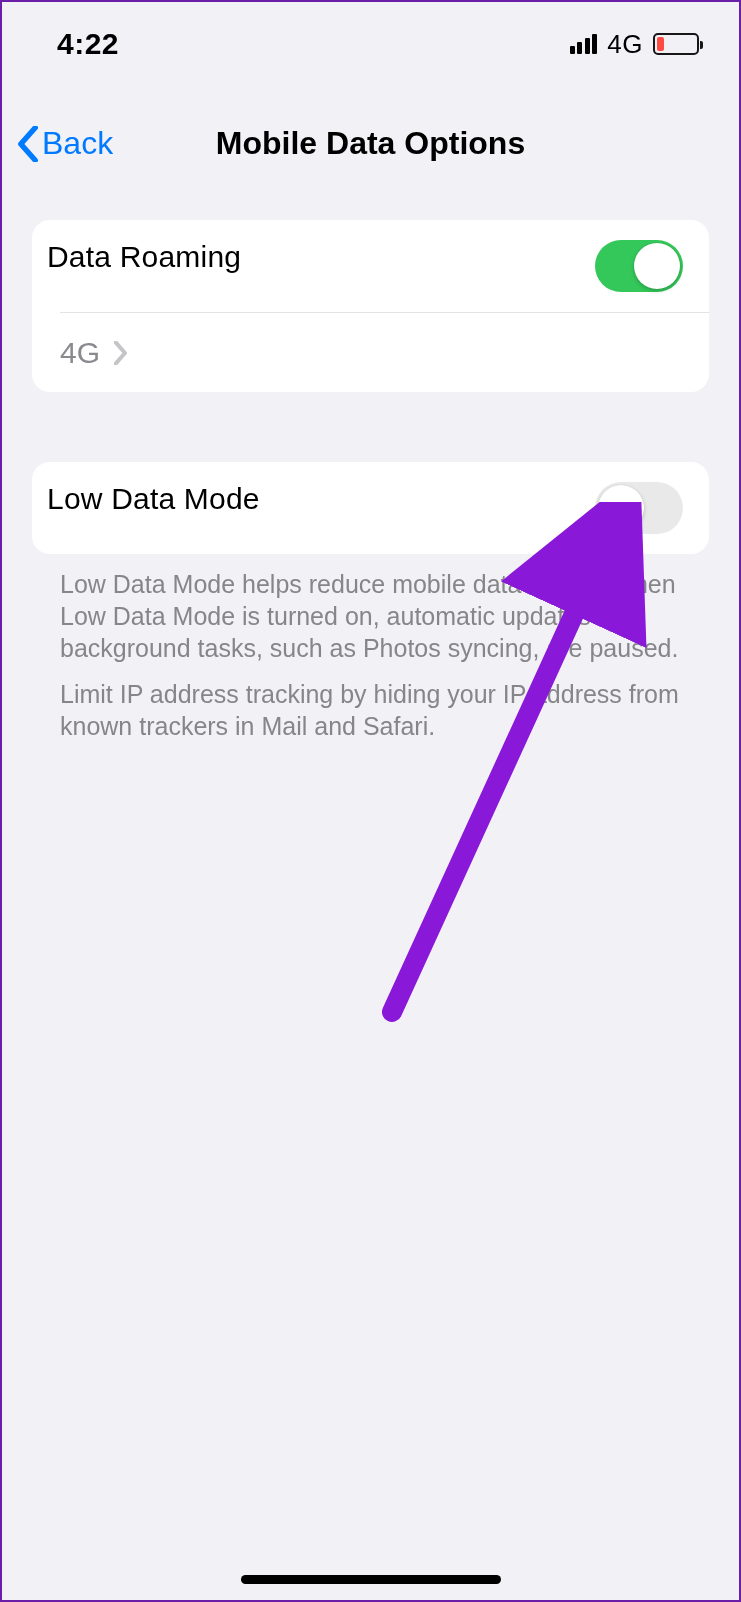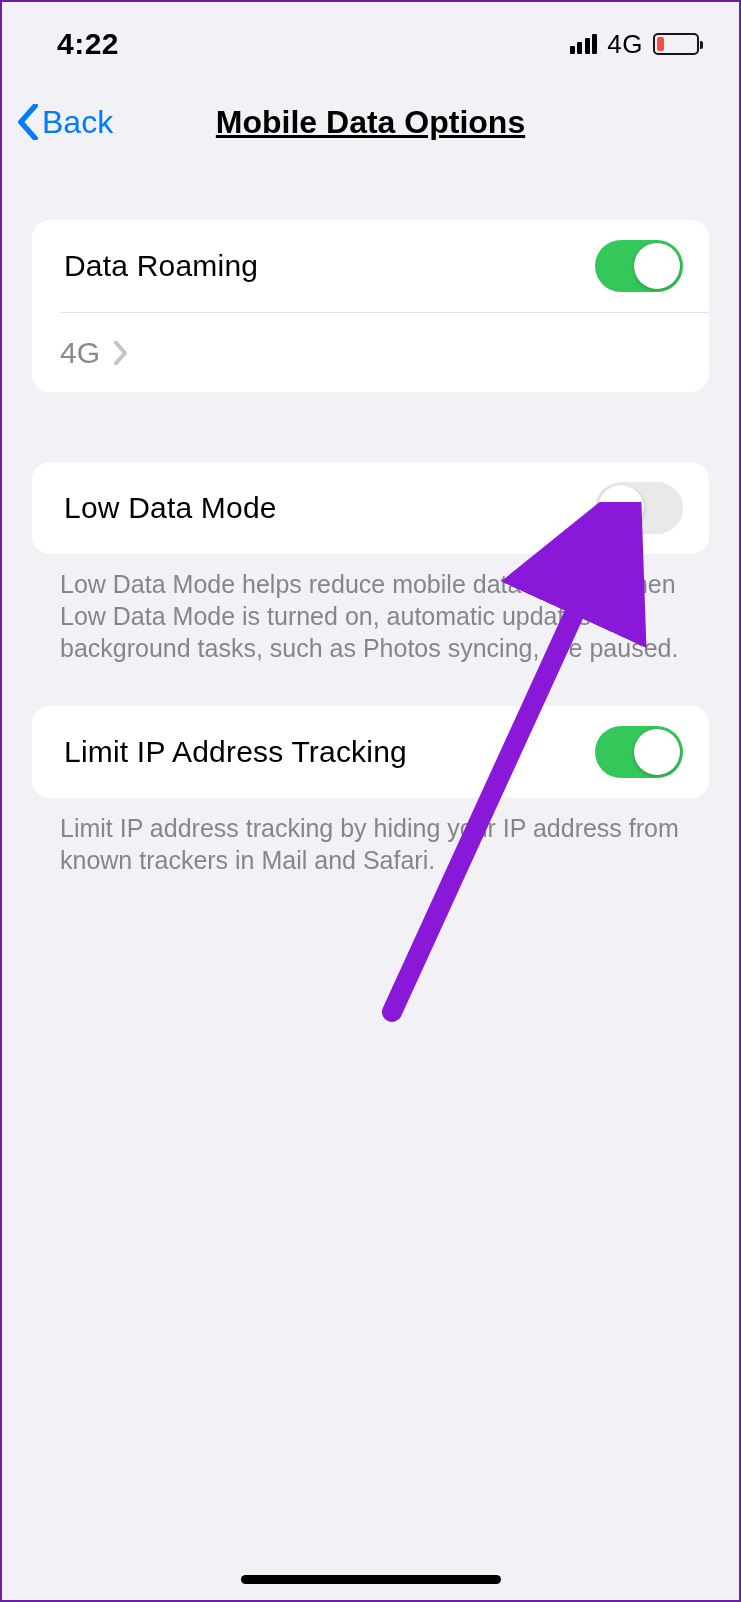--- a/index.html
+++ b/index.html
@@ -53,56 +53,54 @@
       width:3px; height:8px; background:#000; border-radius:0 2px 2px 0;
     }
     .battery .level{
       position:absolute; left:2px; top:2px; bottom:2px;
       width:7px; background:#ff3b30; border-radius:2px;
     }
 
     
     .nav {
       display: flex;
-      align-items: center;
+      align-items: flex-end;
       height: 80px;
       position: relative;
       margin-top: 8px;
     }
     .back {
       display: flex; align-items: center;
       color: #007aff;
       font-size: 32px;
       padding-left: 14px;
       gap: 2px;
     }
     .back svg { width: 24px; height: 36px; }
     .nav-title {
       position: absolute; left: 0; right: 0;
       text-align: center;
       font-size: 32px;
       font-weight: 600;
       pointer-events: none;
-      text-decoration: underline;
     }
 
     
     .content { padding: 0 30px; }
     .group {
       background: #fff;
       border-radius: 18px;
       margin-top: 58px;
       overflow: hidden;
     }
     .group.tight { margin-top: 46px; border-radius: 18px; }
     .row {
       display: flex;
-      align-items: center;
       justify-content: space-between;
-      padding: 20px 26px 20px 32px;
+      padding: 20px 26px 20px 15px;
       min-height: 80px;
     }
     .row + .row { border-top: 1px solid #e3e3e7; margin-left: 28px; padding-left: 0; }
     .row-label {
       font-size: 30px;
       letter-spacing: 0.2px;
       color: #000;
     }
     .row-right { display:flex; align-items:center; gap: 14px; }
     .row-value { font-size: 30px; color: #8a8a8e; }
@@ -203,28 +201,20 @@
   <div class="group tight" style="margin-top:70px;">
     <div class="row">
       <span class="row-label">Low Data Mode</span>
       <span class="toggle">
           <span class="knob"></span>
         </span>
     </div>
   </div>
   <div class="footer">Low Data Mode helps reduce mobile data usage. When Low Data Mode is turned on, automatic updates and background tasks, such as Photos syncing, are paused.</div>
 
-  <div class="group tight" style="margin-top:42px;">
-    <div class="row">
-      <span class="row-label">Limit IP Address Tracking</span>
-      <span class="toggle on">
-          <span class="knob"></span>
-        </span>
-    </div>
-  </div>
   <div class="footer">Limit IP address tracking by hiding your IP address from known trackers in Mail and Safari.</div>
 
 </div>
 
 <svg class="arrow" width="280" height="540">
   <defs>
     <marker id="ah" markerWidth="8" markerHeight="8" refX="4" refY="4" orient="auto">
       <path d="M0,0 L8,4 L0,8 Z" fill="#8a18d8"></path>
     </marker>
   </defs>

